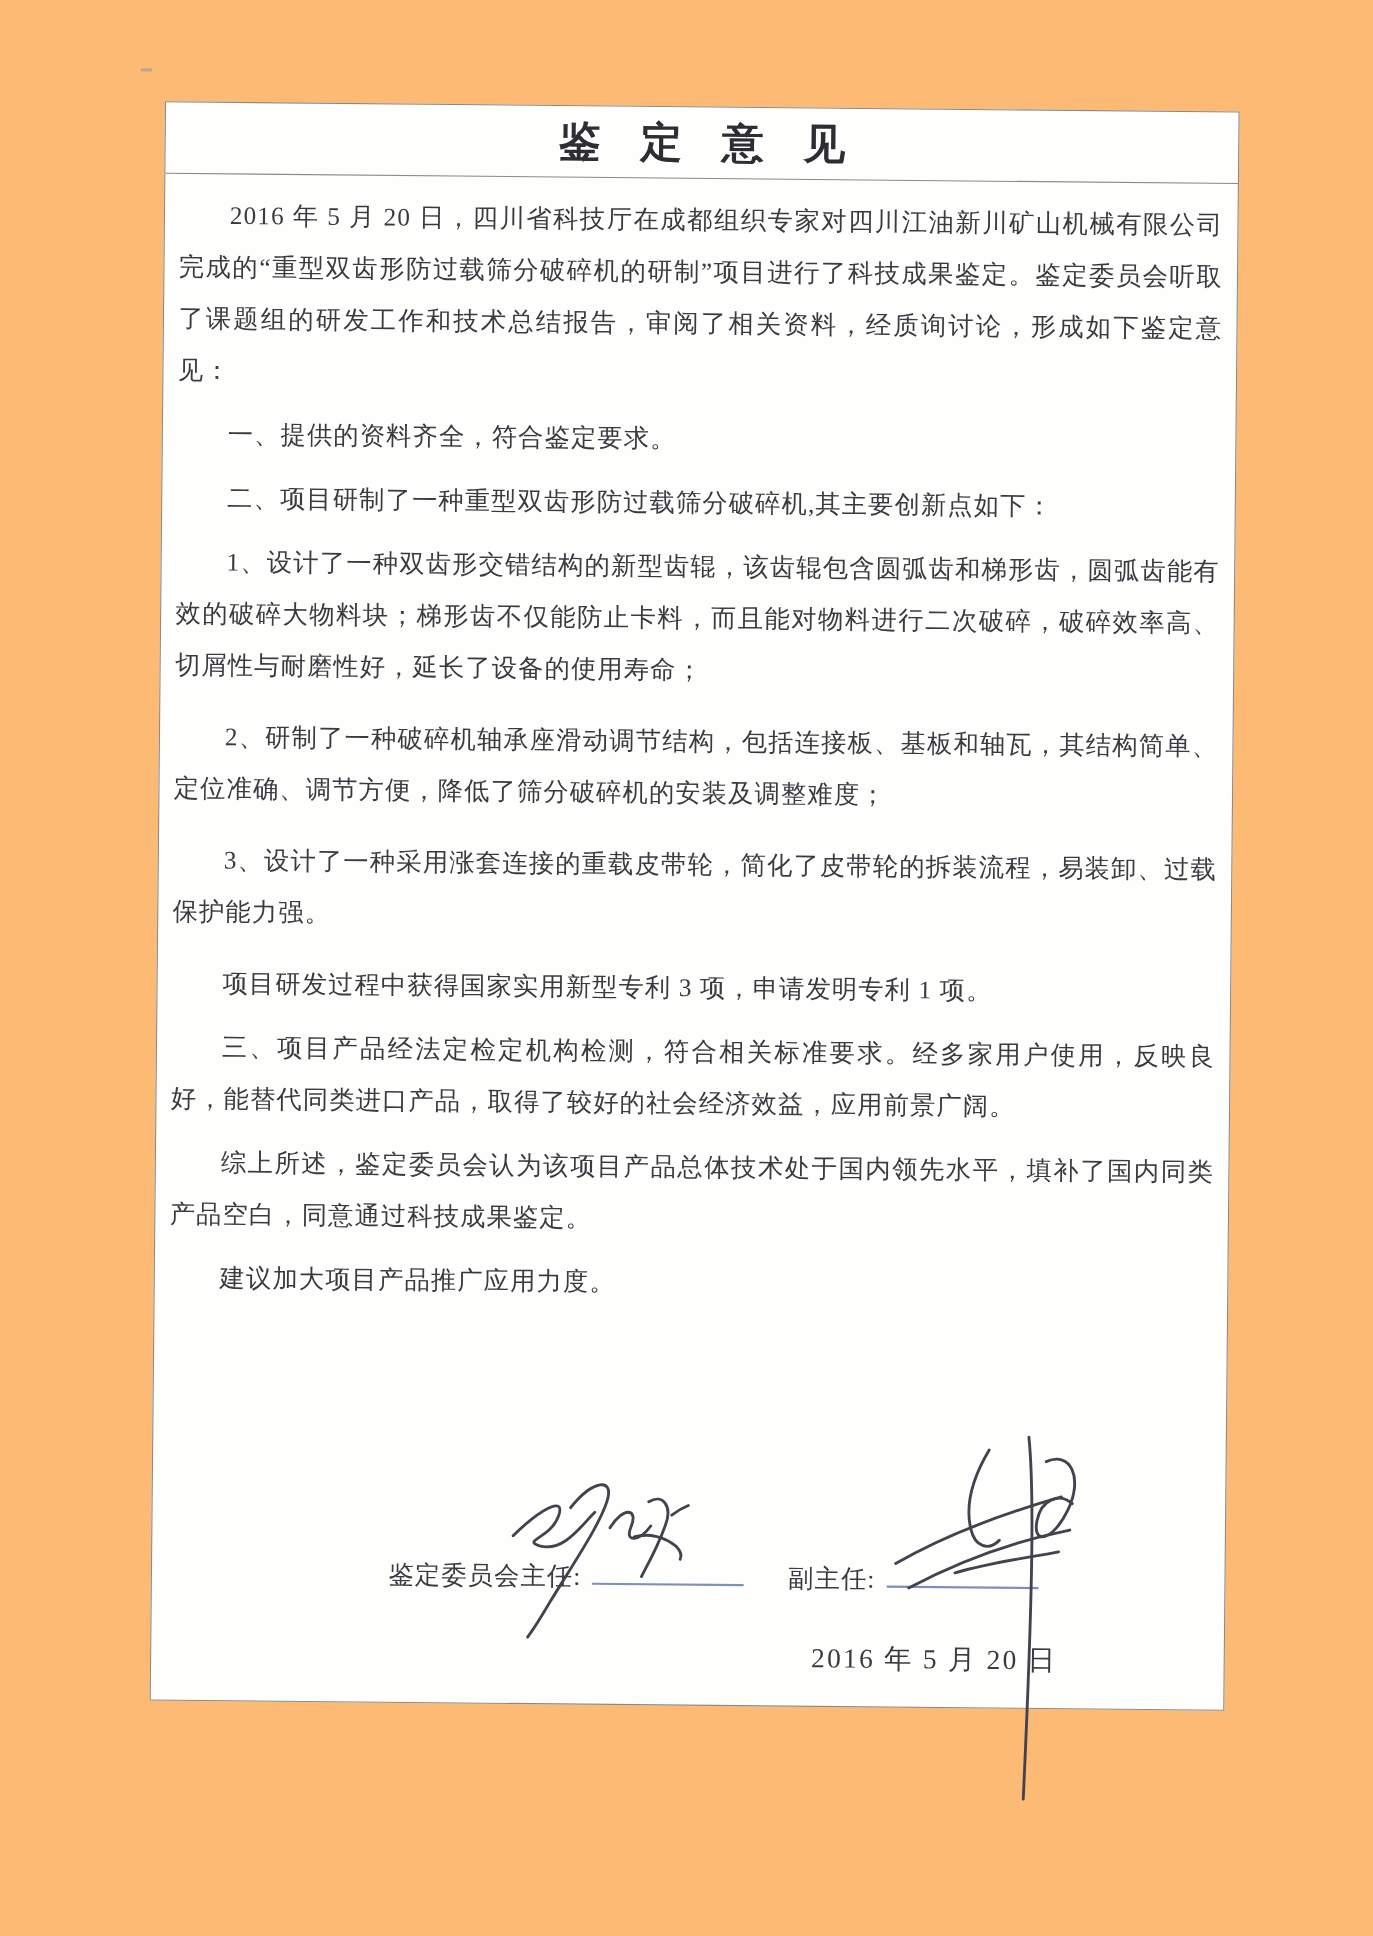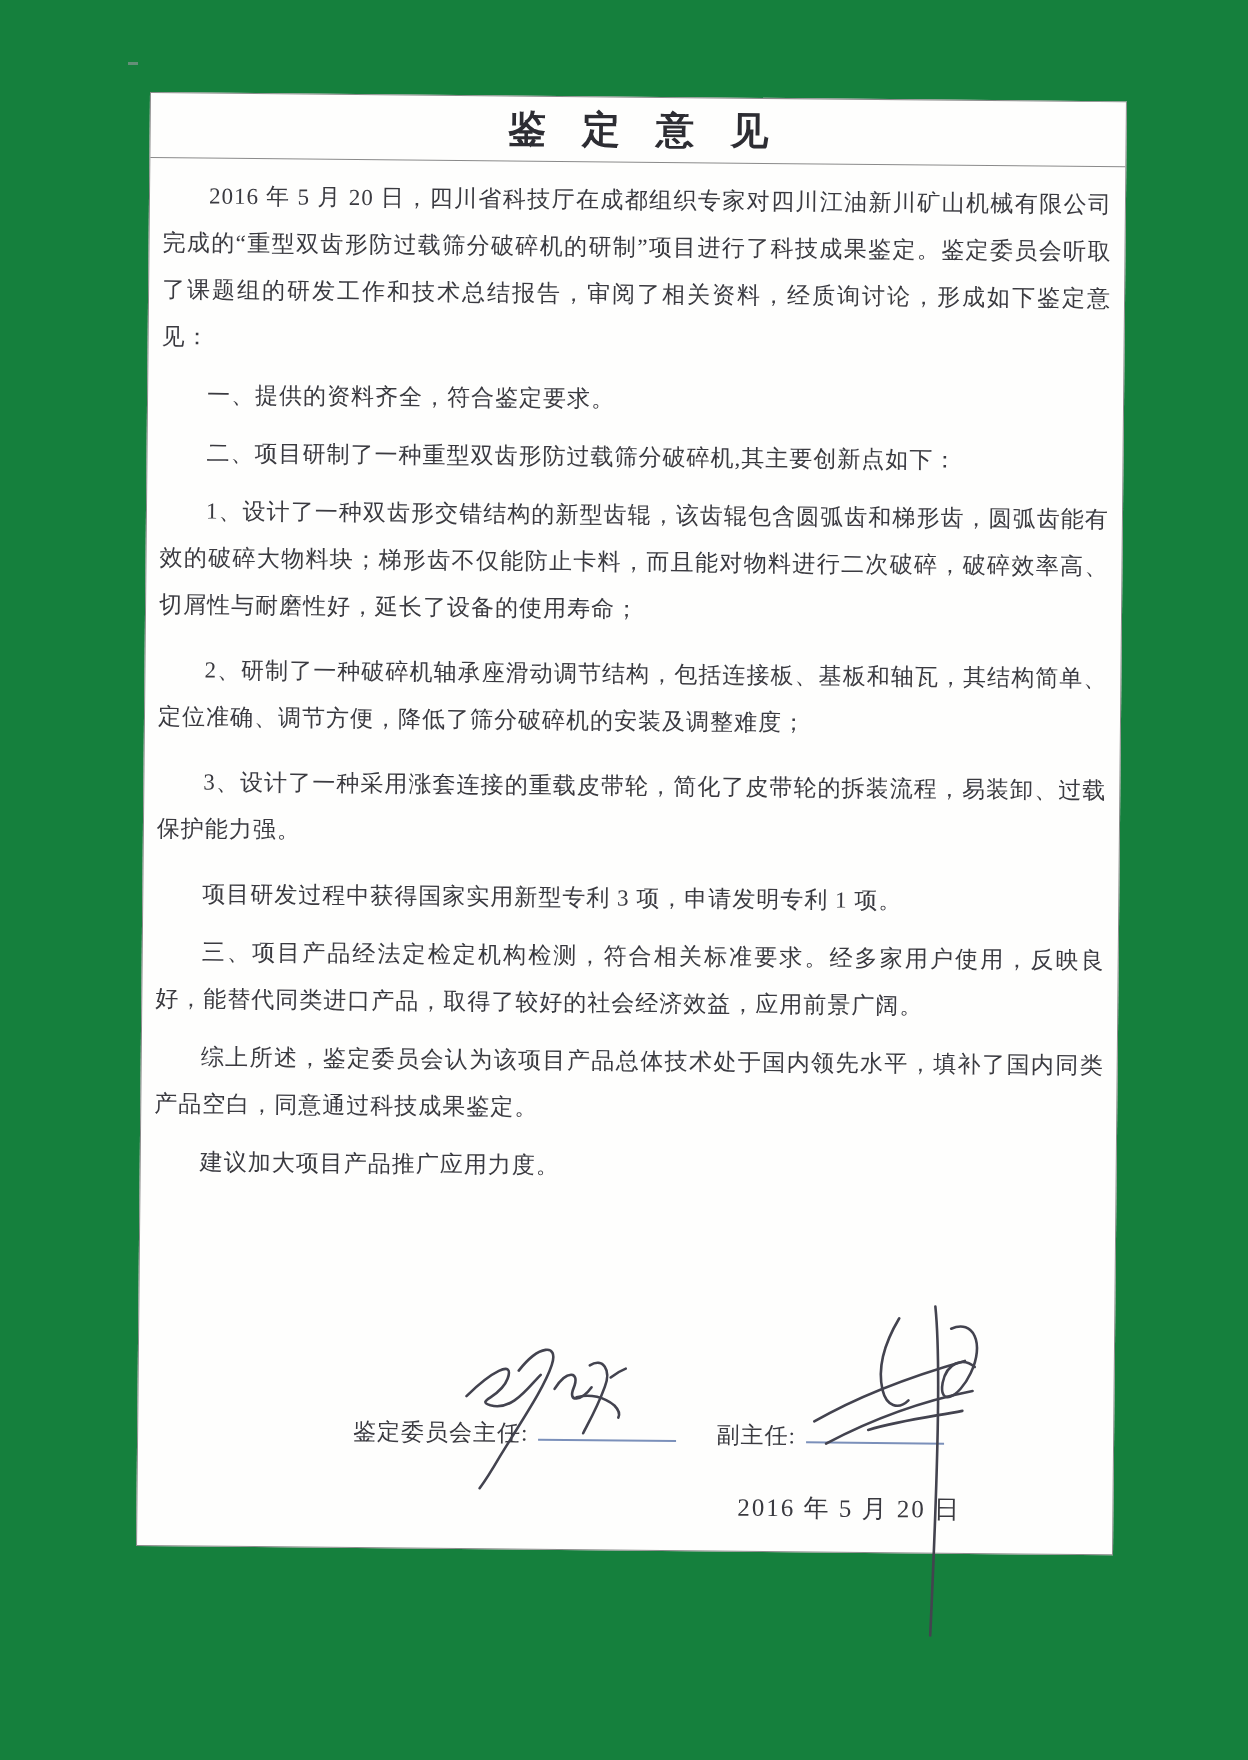--- a/index.html
+++ b/index.html
@@ -4,21 +4,21 @@
 <style>
   html, body {
     margin: 0;
     padding: 0;
     background: #ffffff;
   }
   .page {
     position: relative;
     width: 1248px;
     height: 1760px;
-    background: #15803d;
+    background: #fdba74;
     overflow: hidden;
     font-family: "Liberation Serif", "DejaVu Serif", serif;
     color: #3a3a40;
   }
   .speck {
     position: absolute;
     left: 128px;
     top: 62px;
     width: 10px;
     height: 3px;

